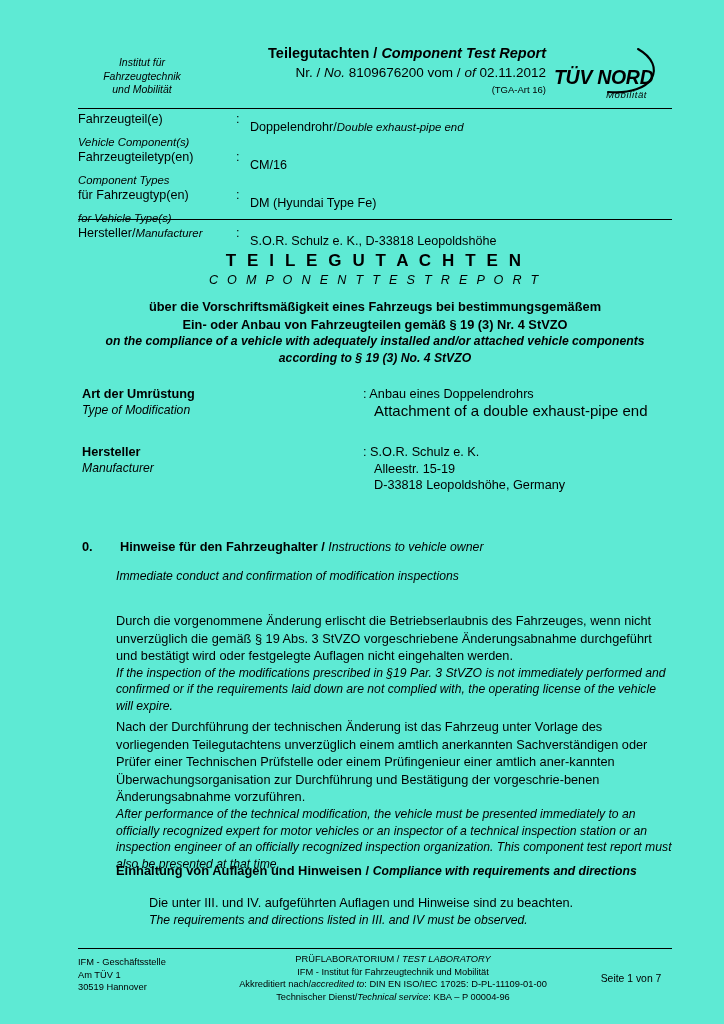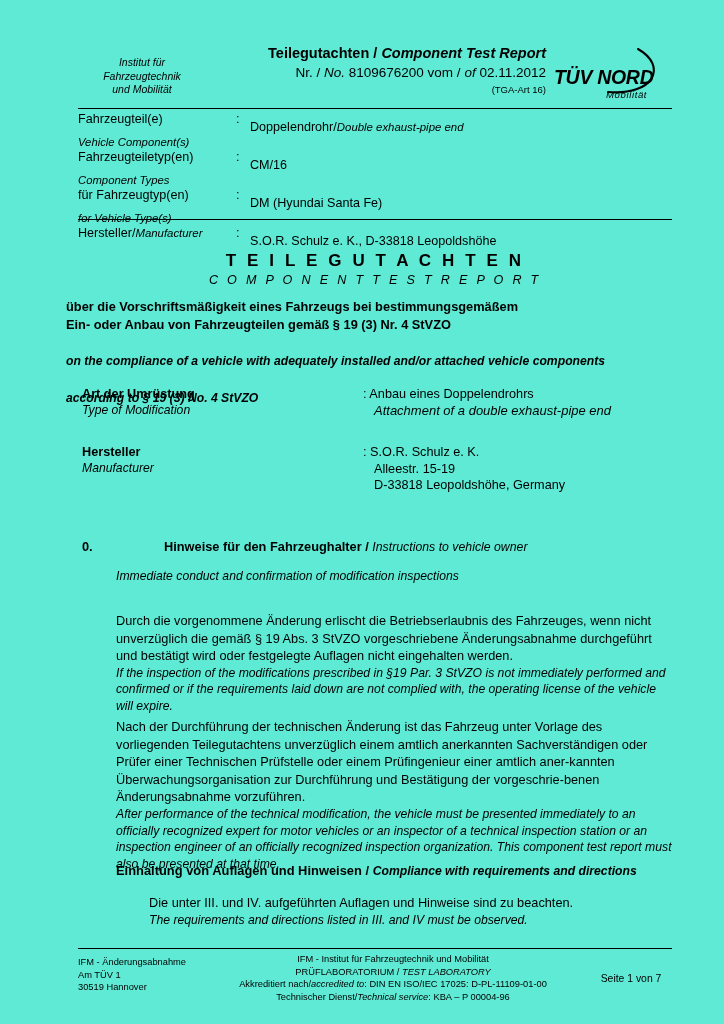--- a/index.html
+++ b/index.html
@@ -142,36 +142,35 @@
   .doc-title-en {
     font-size: 12.6px;
     font-style: italic;
     letter-spacing: 2.8px;
     line-height: 18px;
     margin-top: 1px;
   }
 
   .doc-sub {
     position: absolute;
-    left: 66px;
+    left: 78px;
     top: 298px;
     width: 594px;
-    text-align: left;
+    text-align: center;
   }
   .doc-sub-de {
     font-size: 12.8px;
     font-weight: bold;
     line-height: 17.5px;
   }
   .doc-sub-en {
     font-size: 12.2px;
     font-weight: bold;
     font-style: italic;
     line-height: 17px;
-    margin-top: 20px;
   }
 
   
   .lblock {
     position: absolute;
     left: 82px;
     width: 594px;
     font-size: 12.7px;
   }
   #block-modification { top: 386px; }
@@ -195,43 +194,42 @@
     position: absolute;
     left: 281px;
     top: 0;
     width: 313px;
   }
   .lblock-right .vline {
     line-height: 16.5px;
     white-space: nowrap;
   }
   .lblock-right .vline.en {
-    font-style: italic;
-    font-size: 13px;
+    font-size: 15px;
   }
   .lblock-right .indent {
     padding-left: 11px;
   }
 
   
   .sec-head {
     position: absolute;
     left: 82px;
     top: 538px;
     width: 594px;
     font-size: 12.8px;
     line-height: 17px;
     white-space: nowrap;
   }
   .sec-num {
     display: inline-block;
     width: 38px;
     font-weight: bold;
   }
-  .sec-head-de { font-weight: bold; margin-left: 44px; }
+  .sec-head-de { font-weight: bold; }
   .sec-head-en { font-style: italic; font-weight: normal; font-size: 12.3px; }
 
   .body {
     position: absolute;
     left: 116px;
     width: 556px;
     font-size: 12.7px;
   }
   .sub-head-de {
     font-weight: bold;
@@ -356,21 +354,21 @@
       <div class="comp-colon">:</div>
       <div class="comp-val">CM/16</div>
     </div>
     <div class="comp-row row-sub">
       <div class="comp-label en">Component Types</div>
     </div>
 
     <div class="comp-row">
       <div class="comp-label">für Fahrzeugtyp(en)</div>
       <div class="comp-colon">:</div>
-      <div class="comp-val">DM (Hyundai Santa Fe)</div>
+      <div class="comp-val">DM (Hyundai Type Fe)</div>
     </div>
     <div class="comp-row row-sub">
       <div class="comp-label en">for Vehicle Type(s)</div>
     </div>
 
     <div class="comp-row">
       <div class="comp-label"><span>Hersteller/</span><span class="ital-inline">Manufacturer</span></div>
       <div class="comp-colon">:</div>
       <div class="comp-val">S.O.R. Schulz e. K., D-33818 Leopoldshöhe</div>
     </div>
@@ -438,28 +436,28 @@
 
   <div class="body" id="para-3">
     <div class="para-de">Die unter III. und IV. aufgeführten Auflagen und Hinweise sind zu beachten.</div>
     <div class="para-en">The requirements and directions listed in III. and IV must be observed.</div>
   </div>
 
   <div id="rule-footer"></div>
 
   <div class="footer">
     <div class="footer-left">
-      <div>IFM - Änderungsabnahme</div>
+      <div>IFM - Geschäftsstelle</div>
       <div>Am TÜV 1</div>
       <div>30519 Hannover</div>
     </div>
 
     <div class="footer-center">
+      <div><span>PRÜFLABORATORIUM /</span> <span class="ital">TEST LABORATORY</span></div>
       <div>IFM - Institut für Fahrzeugtechnik und Mobilität</div>
-      <div><span>PRÜFLABORATORIUM /</span> <span class="ital">TEST LABORATORY</span></div>
       <div><span>Akkreditiert nach/</span><span class="ital">accredited to</span><span>: DIN EN ISO/IEC 17025: D-PL-11109-01-00</span></div>
       <div><span>Technischer Dienst/</span><span class="ital">Technical service</span><span>: KBA – P 00004-96</span></div>
     </div>
 
     <div class="footer-right">Seite 1 von 7</div>
   </div>
 
 </div>
 
 </body></html>

